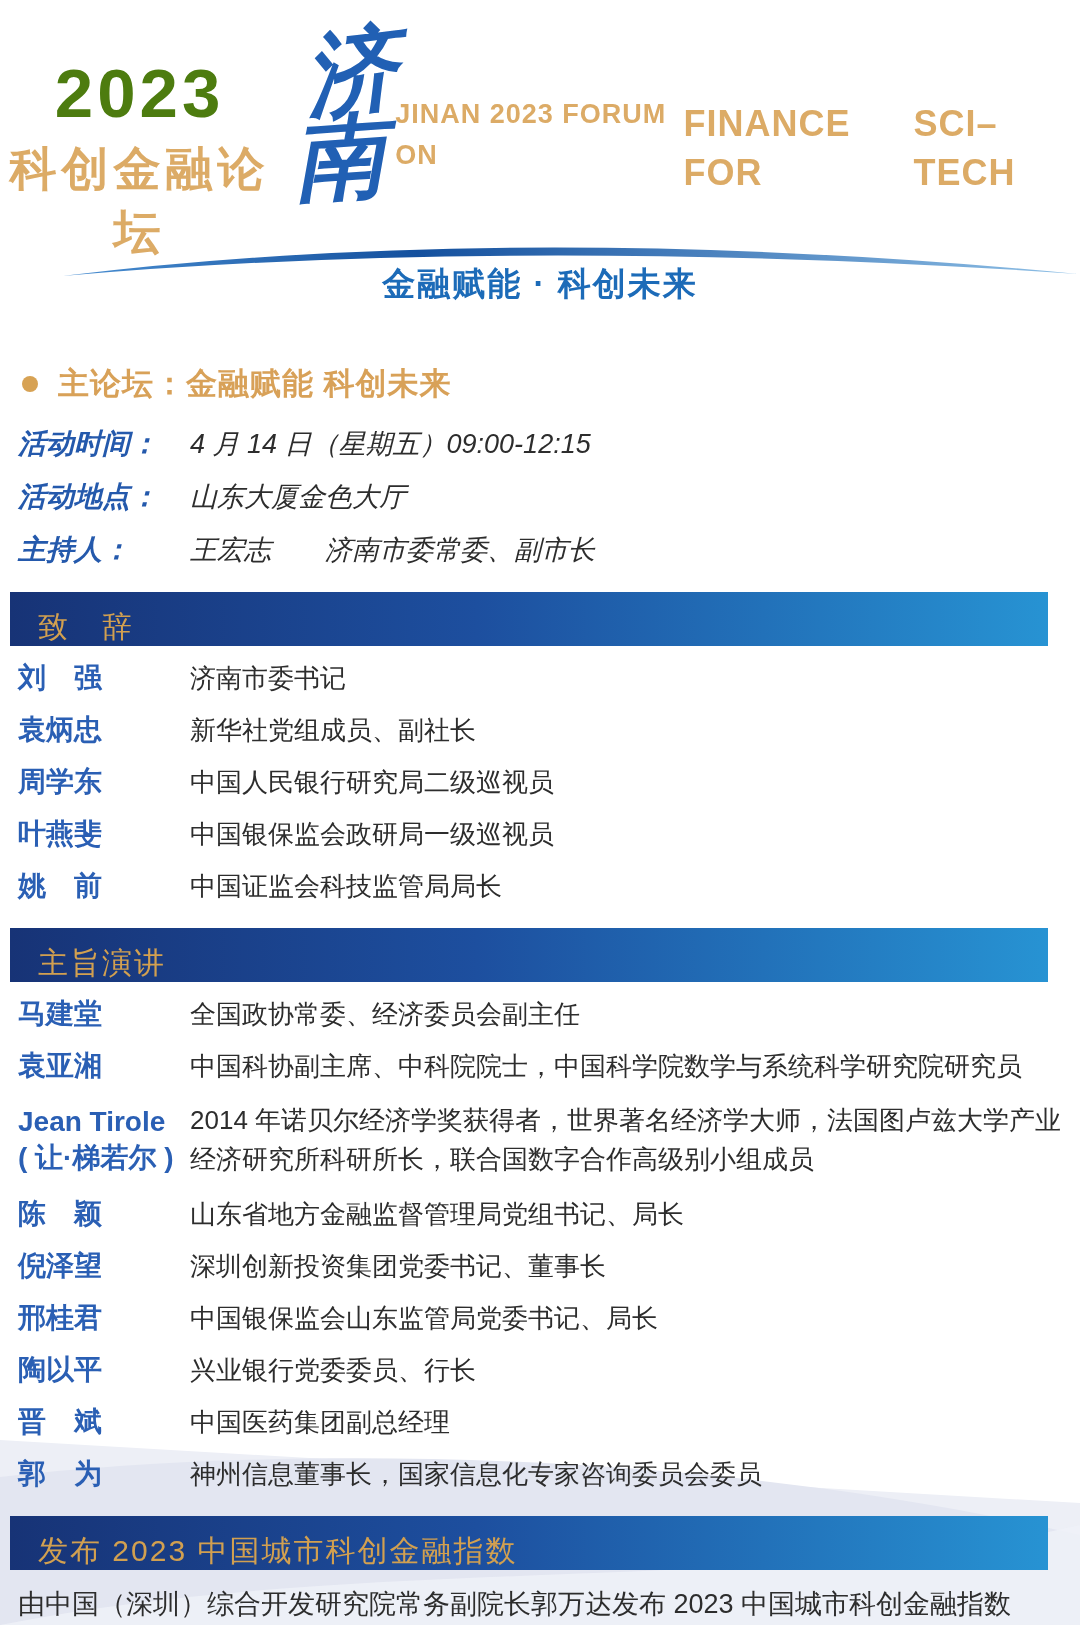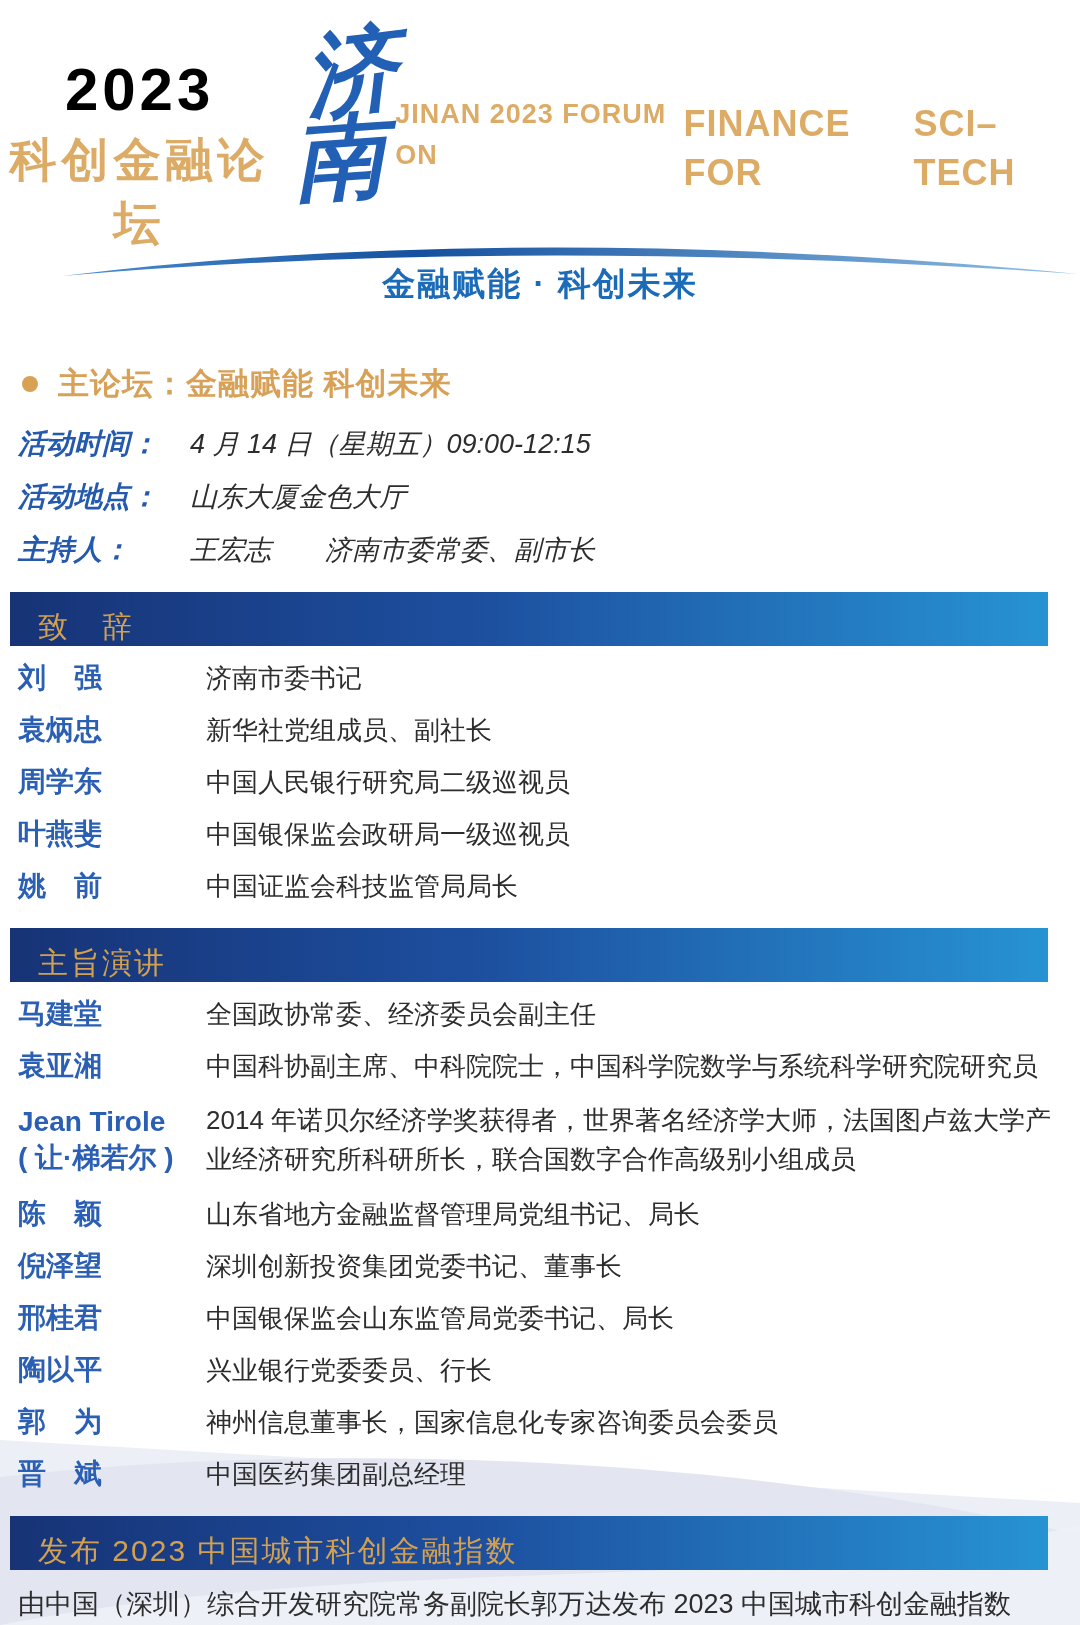--- a/index.html
+++ b/index.html
@@ -11,21 +11,21 @@
     overflow:hidden;
     color:#2d2d2d;
   }
   
   .bottom-deco { position:absolute; left:0; bottom:0; width:1080px; height:240px; z-index:0; }
   .content { position:relative; z-index:1; }
 
   
   .header { display:flex; justify-content:center; align-items:flex-start; padding-top:30px; height:228px; }
   .logo-left { text-align:center; margin-top:28px; }
-  .logo-year { font-size:60px; font-weight:600; color:#000000; letter-spacing:4px; line-height:1.05; }
+  .logo-year { font-size:69px; font-weight:600; color:#4d7c0f; letter-spacing:4px; line-height:1.05; }
   .logo-cn { font-size:47px; font-weight:700; color:#dcab66; letter-spacing:5px; margin-top:8px; }
   .calligraphy { display:flex; flex-direction:column; align-items:center; margin:0 6px 0 18px; line-height:0.92; }
   .calligraphy span { font-size:92px; font-weight:700; color:#2160b4; font-style:italic; }
   .calligraphy span:nth-child(1){ transform:rotate(-7deg) translateX(8px); }
   .calligraphy span:nth-child(2){ transform:rotate(-4deg) translateX(-4px); }
   .logo-en { display:flex; flex-direction:row; align-items:center; margin-top:42px; color:#dcab66; font-weight:700; }
   .logo-en .en1 { font-size:27px; letter-spacing:1px; line-height:1.5; }
   .logo-en .en2, .logo-en .en3 { font-size:36px; letter-spacing:1px; line-height:1.35;margin-top:28px; }
 
   
@@ -43,21 +43,21 @@
   .info-label { font-size:28px; font-weight:700; color:#2459ac; }
   .info-value { font-size:27px; color:#2d2d2d; white-space:nowrap; }
 
   .section-bar {
     height:54px; margin:16px 28px 6px -8px;
     background:linear-gradient(90deg,#173376 0%,#1d4f9f 45%,#2793d3 100%);
     display:flex; align-items:center; padding-left:28px;
   }
   .section-bar .bar-label { font-size:30px; font-weight:400; color:#d2a050; letter-spacing:2px;margin-top:17px; }
 
-  .speaker-row { display:grid; grid-template-columns:172px 1fr; align-items:center; min-height:52px;gap:16px; }
+  .speaker-row { display:grid; grid-template-columns:172px 1fr; align-items:center; min-height:52px; }
   .speaker-row.tall { min-height:96px; padding:6px 0; }
   .speaker-name { font-size:28px; font-weight:700; color:#2a5fb4; line-height:1.3; }
   .speaker-desc { font-size:26px; color:#2d2d2d; white-space:nowrap; line-height:1.5; }
   .speaker-row.tall .speaker-desc { white-space:normal; }
 
   .release-note { font-size:27px; color:#2d2d2d; margin-top:16px; white-space:nowrap; }
 </style>
 </head>
 <body>
 
@@ -196,29 +196,29 @@
           <div class="speaker-desc">中国银保监会山东监管局党委书记、局长</div>
         </div>
         <div class="speaker-row">
           <div class="speaker-name">
             <div>陶以平</div>
           </div>
           <div class="speaker-desc">兴业银行党委委员、行长</div>
         </div>
         <div class="speaker-row">
           <div class="speaker-name">
+            <div>晋　斌</div>
+          </div>
+          <div class="speaker-desc">中国医药集团副总经理</div>
+        </div>
+        <div class="speaker-row">
+          <div class="speaker-name">
             <div>郭　为</div>
           </div>
           <div class="speaker-desc">神州信息董事长，国家信息化专家咨询委员会委员</div>
-        </div>
-        <div class="speaker-row">
-          <div class="speaker-name">
-            <div>晋　斌</div>
-          </div>
-          <div class="speaker-desc">中国医药集团副总经理</div>
         </div>
         <div class="section-bar">
           <span class="bar-label">发布 2023 中国城市科创金融指数</span>
         </div>
         <div class="release-note">由中国（深圳）综合开发研究院常务副院长郭万达发布 2023 中国城市科创金融指数</div>
       </div>
 
   </div>
 </div>
 

